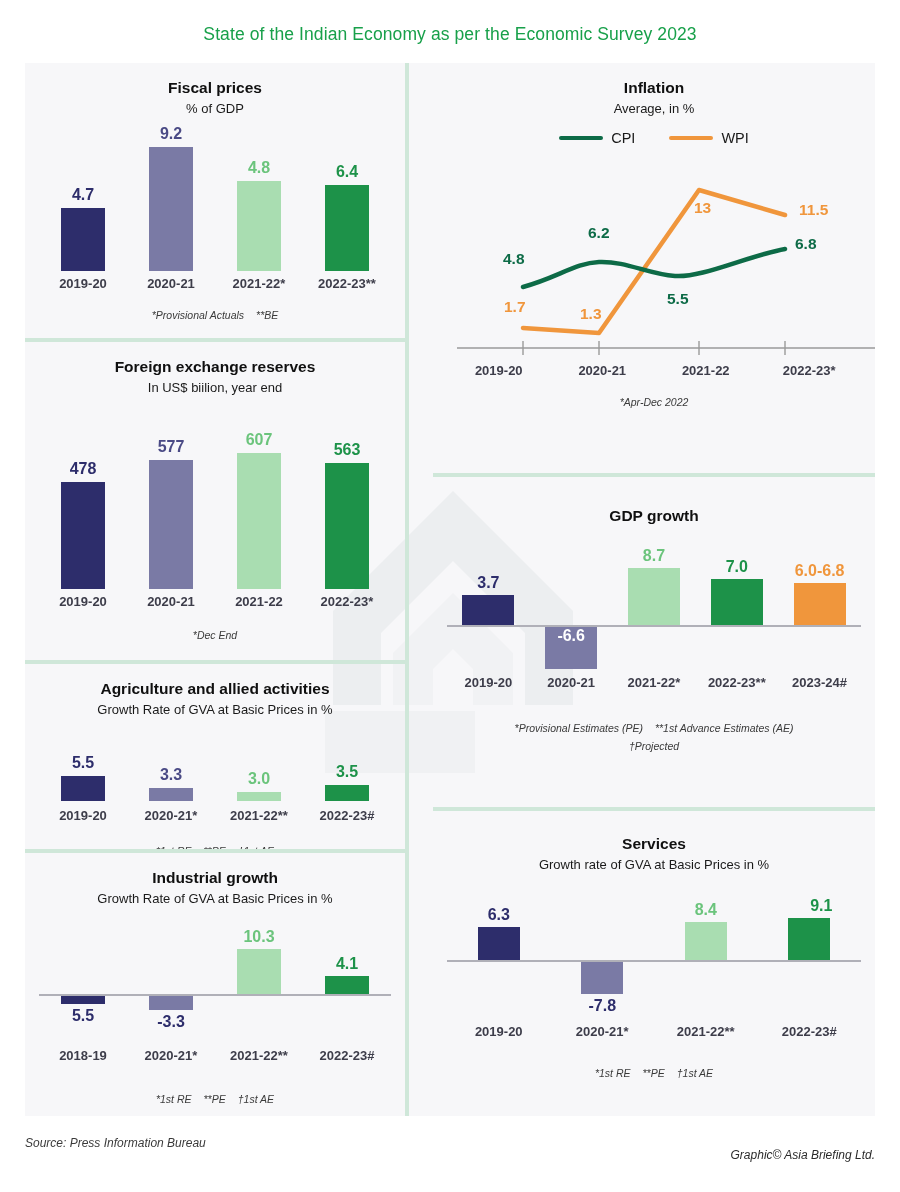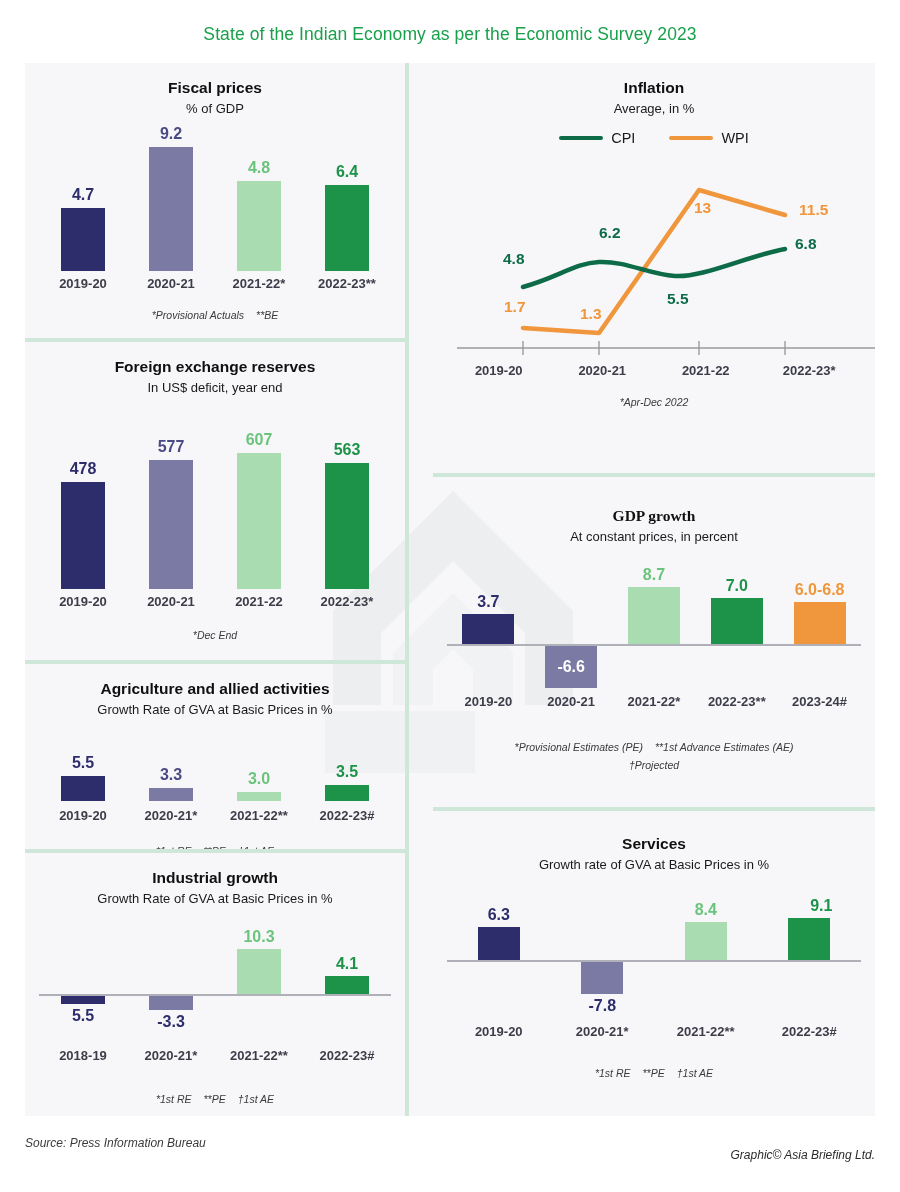--- a/index.html
+++ b/index.html
@@ -244,21 +244,21 @@
 
       <div class="panel-note" style="margin-top:18px;">
         <span>*Provisional Actuals</span><span class="sep"></span><span>**BE</span>
       </div>
     </div>
 
     <div class="hsep"></div>
 
     <div class="panel" style="height:318px;">
       <div class="panel-title">Foreign exchange reserves</div>
-      <div class="panel-sub">In US$ deficit, year end</div>
+      <div class="panel-sub">In US$ biilion, year end</div>
 
       <div class="bars" style="height:200px;margin-top:14px;">
         <div class="barcell">
           <div class="barval" style="color:#2d2d6b;">478</div>
           <div class="bar" style="height:107px;background:#2d2d6b;"></div>
           <div class="barcat">2019-20</div>
         </div>
         <div class="barcell">
           <div class="barval" style="color:#4a4a85;">577</div>
           <div class="bar" style="height:129px;background:#7a7aa5;"></div>
@@ -411,21 +411,21 @@
           <path d="M76,137 C110,128 128,113 152,112 C180,111 200,124 228,126 C255,128 300,106 338,99" fill="none" stroke="#0d6b47" stroke-width="4.5" stroke-linejoin="round" stroke-linecap="round"></path>
 
           <line x1="10" y1="198" x2="428" y2="198" stroke="#9a9a9a" stroke-width="1.4"></line>
           <line x1="76" y1="191" x2="76" y2="205" stroke="#9a9a9a" stroke-width="1.4"></line>
           <line x1="152" y1="191" x2="152" y2="205" stroke="#9a9a9a" stroke-width="1.4"></line>
           <line x1="252" y1="191" x2="252" y2="205" stroke="#9a9a9a" stroke-width="1.4"></line>
           <line x1="338" y1="191" x2="338" y2="205" stroke="#9a9a9a" stroke-width="1.4"></line>
         </svg>
 
         <div class="pointlabel" style="left:56px;top:100px;color:#0d6b47;">4.8</div>
-        <div class="pointlabel" style="left:152px;top:74px;color:#0d6b47;text-align:right;">6.2</div>
+        <div class="pointlabel" style="left:141px;top:74px;color:#0d6b47;text-align:right;">6.2</div>
         <div class="pointlabel" style="left:220px;top:140px;color:#0d6b47;">5.5</div>
         <div class="pointlabel" style="left:348px;top:85px;color:#0d6b47;">6.8</div>
 
         <div class="pointlabel" style="left:57px;top:148px;color:#f0963c;">1.7</div>
         <div class="pointlabel" style="left:133px;top:155px;color:#f0963c;">1.3</div>
         <div class="pointlabel" style="left:247px;top:49px;color:#f0963c;">13</div>
         <div class="pointlabel" style="left:352px;top:51px;color:#f0963c;">11.5</div>
       </div>
 
       <div class="line-cats" style="margin-top:-2px;">
@@ -436,22 +436,21 @@
       </div>
 
       <div class="panel-note" style="margin-top:18px;">
         <span>*Apr-Dec 2022</span>
       </div>
     </div>
 
     <div class="hsep"></div>
 
     <div class="panel" style="height:330px;">
-      <div class="panel-title" style="margin-top:30px;font-family:Liberation Serif, serif;">GDP growth</div>
-      <div class="panel-sub">At constant prices, in percent</div>
+      <div class="panel-title" style="margin-top:30px;">GDP growth</div>
 
       <div class="zchart" style="margin-top:16px;">
         <div class="zrow" style="height:84px;">
           <div class="zcell zpos" style="justify-content:flex-end;height:84px;">
             <div class="zval" style="color:#2d2d6b;margin-bottom:3px;">3.7</div>
             <div style="width:52px;height:30px;background:#2d2d6b;"></div>
           </div>
           <div class="zcell zpos" style="justify-content:flex-end;height:84px;"></div>
           <div class="zcell zpos" style="justify-content:flex-end;height:84px;">
             <div class="zval" style="color:#6bc47c;margin-bottom:3px;">8.7</div>
@@ -465,21 +464,21 @@
             <div class="zval" style="color:#f0963c;margin-bottom:3px;">6.0-6.8</div>
             <div style="width:52px;height:42px;background:#f0963c;"></div>
           </div>
         </div>
 
         <div class="axisline"></div>
 
         <div class="zrow" style="align-items:flex-start;height:46px;">
           <div class="zcell zneg"></div>
           <div class="zcell zneg" style="position:relative;">
-            <div style="width:52px;height:42px;background:#7a7aa5;display:flex;align-items:center;justify-content:center;">
+            <div style="width:52px;height:42px;background:#7a7aa5;display:flex;align-items:flex-start;justify-content:center;">
               <span class="zval" style="color:#ffffff;">-6.6</span>
             </div>
           </div>
           <div class="zcell zneg"></div>
           <div class="zcell zneg"></div>
           <div class="zcell zneg"></div>
         </div>
 
         <div class="zrow" style="margin-top:2px;">
           <div class="zcell">

